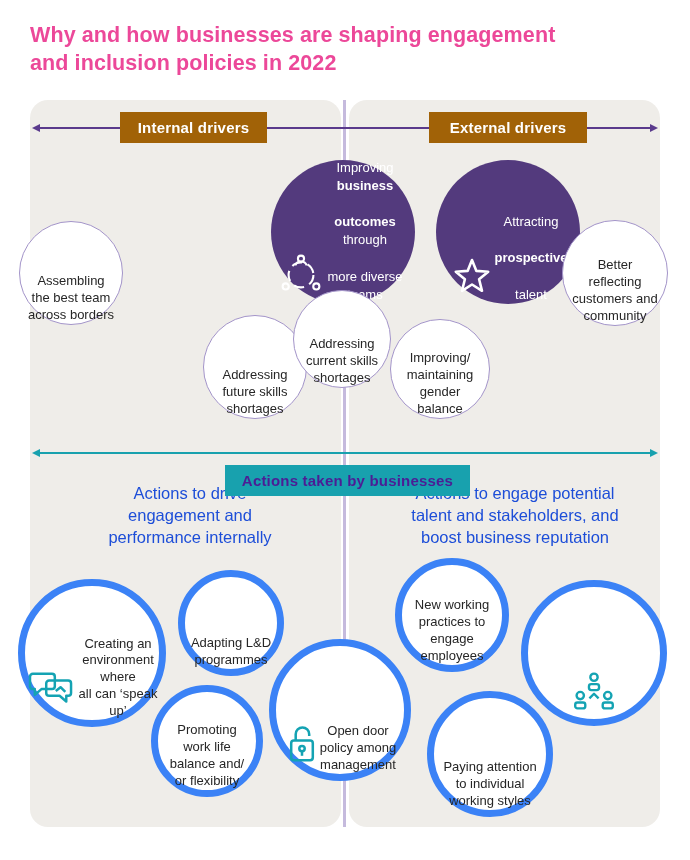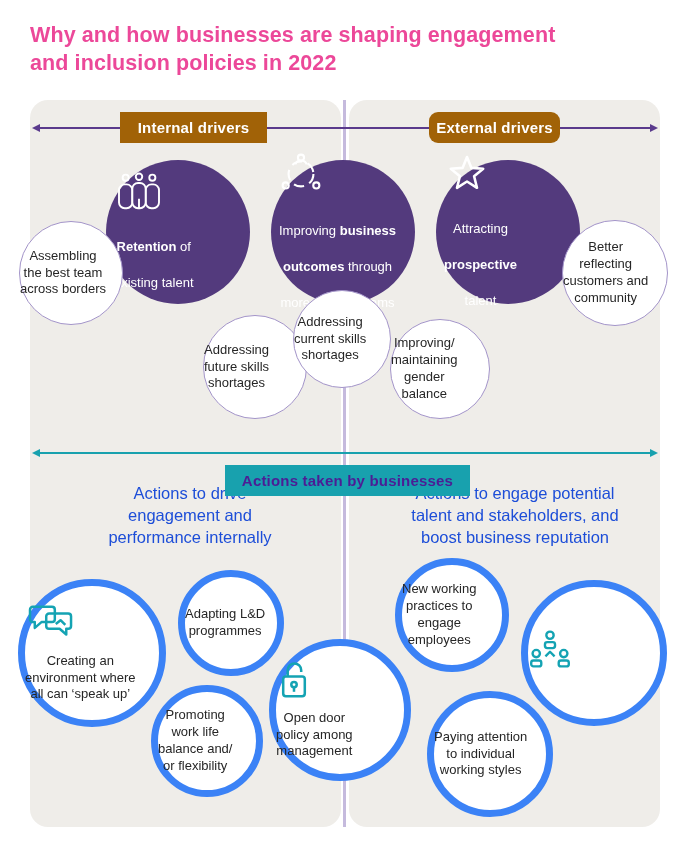--- a/index.html
+++ b/index.html
@@ -17,32 +17,32 @@
   .hline { position:absolute; left:40px; width:610px; height:2px; z-index:2; background:currentColor; }
   .hline.purple { top:127px; color:#5a3a8c; }
   .hline.teal   { top:452px; color:#18a1ae; }
   .ah { position:absolute; top:-3px; width:0; height:0; border-top:4px solid transparent; border-bottom:4px solid transparent; }
   .ah.l { left:-8px;  border-right:8px solid currentColor; }
   .ah.r { right:-8px; border-left:8px solid currentColor; }
 
   .hdr { position:absolute; top:112px; height:31px; z-index:3; display:flex; align-items:center; justify-content:center;
          background:#a16207; color:#fff; font-weight:700; font-size:15px; letter-spacing:.2px; }
   .hdr.internal { left:120px; width:147px; }
-  .hdr.external { left:429px; width:131px;border-radius:9px; }
+  .hdr.external { left:429px; width:158px; }
 
   .banner { position:absolute; left:225px; top:437px; width:245px; height:31px; z-index:3;
             background:#18a1ae; color:#4c1d95; font-weight:700; font-size:15px;
             display:flex; align-items:center; justify-content:center; letter-spacing:.2px;margin-top:28px; }
 
   .subhead { position:absolute; top:483px; width:270px; text-align:center; font-size:16.5px; color:#1d4ed8;
              line-height:1.33; white-space:pre-line; z-index:2; }
   .subhead.left  { left:55px; }
   .subhead.right { left:380px; }
 
-  .circle { position:absolute; border-radius:50%; display:flex; flex-direction:column; align-items:flex-start;
+  .circle { position:absolute; border-radius:50%; display:flex; flex-direction:row; align-items:flex-end;
             justify-content:center; text-align:center; }
   .circle .icon { line-height:0; margin-bottom:8px; }
   .circle .txt  { white-space:pre-line; }
 
   .circle.purple  { background:#533a7d; color:#ffffff; z-index:3; font-size:13px; line-height:1.4; padding:0 8px; }
   .circle.purple .b { font-weight:700; }
   .circle.white-p { background:#ffffff; border:1px solid #a394c9; color:#262626; z-index:4; font-size:13px; line-height:1.3; }
   .circle.white-t { background:#ffffff; border:7px solid #3b82f6; color:#262626; z-index:4; font-size:13px; line-height:1.3; }
 </style>
 </head>
@@ -58,37 +58,20 @@
   <div class="divider"></div>
 
   <div class="hline purple">
     <span class="ah l"></span>
     <span class="ah r"></span>
   </div>
 
   <div class="hdr internal">Internal drivers</div>
   <div class="hdr external">External drivers</div>
 
-  <div class="circle purple" style="left:106px; top:160px; width:144px; height:144px;">
-    <span class="icon">
-      <svg width="50" height="40" viewBox="0 0 52 42" fill="none" stroke="#ffffff" stroke-width="2">
-        <circle cx="12" cy="6" r="3.2"></circle>
-          <circle cx="40" cy="6" r="3.2"></circle>
-          <circle cx="26" cy="5" r="3.4"></circle>
-        <rect x="5" y="13" width="14" height="25" rx="6"></rect>
-        <rect x="33" y="13" width="14" height="25" rx="6"></rect>
-        <rect x="19" y="11.5" width="14" height="26.5" rx="6" fill="#533a7d"></rect>
-        <line x1="26" y1="28" x2="26" y2="38"></line>
-      </svg>
-    </span>
-    <div class="txt">
-      <span class="b">Retention</span><span> of</span><br>
-      <span>existing talent</span>
-    </div>
-  </div>
 
   <div class="circle purple" style="left:271px; top:160px; width:144px; height:144px;">
     <span class="icon">
       <svg width="44" height="44" viewBox="0 0 46 46" fill="none" stroke="#ffffff" stroke-width="2.2">
         <circle cx="23" cy="24" r="13" stroke-dasharray="11 6"></circle>
         <circle cx="23" cy="7" r="3.2"></circle>
         <circle cx="7" cy="36" r="3.2"></circle>
         <circle cx="39" cy="36" r="3.2"></circle>
         <path d="M17,14 a6.5,6.5 0 0 1 12,0"></path>
       </svg>

